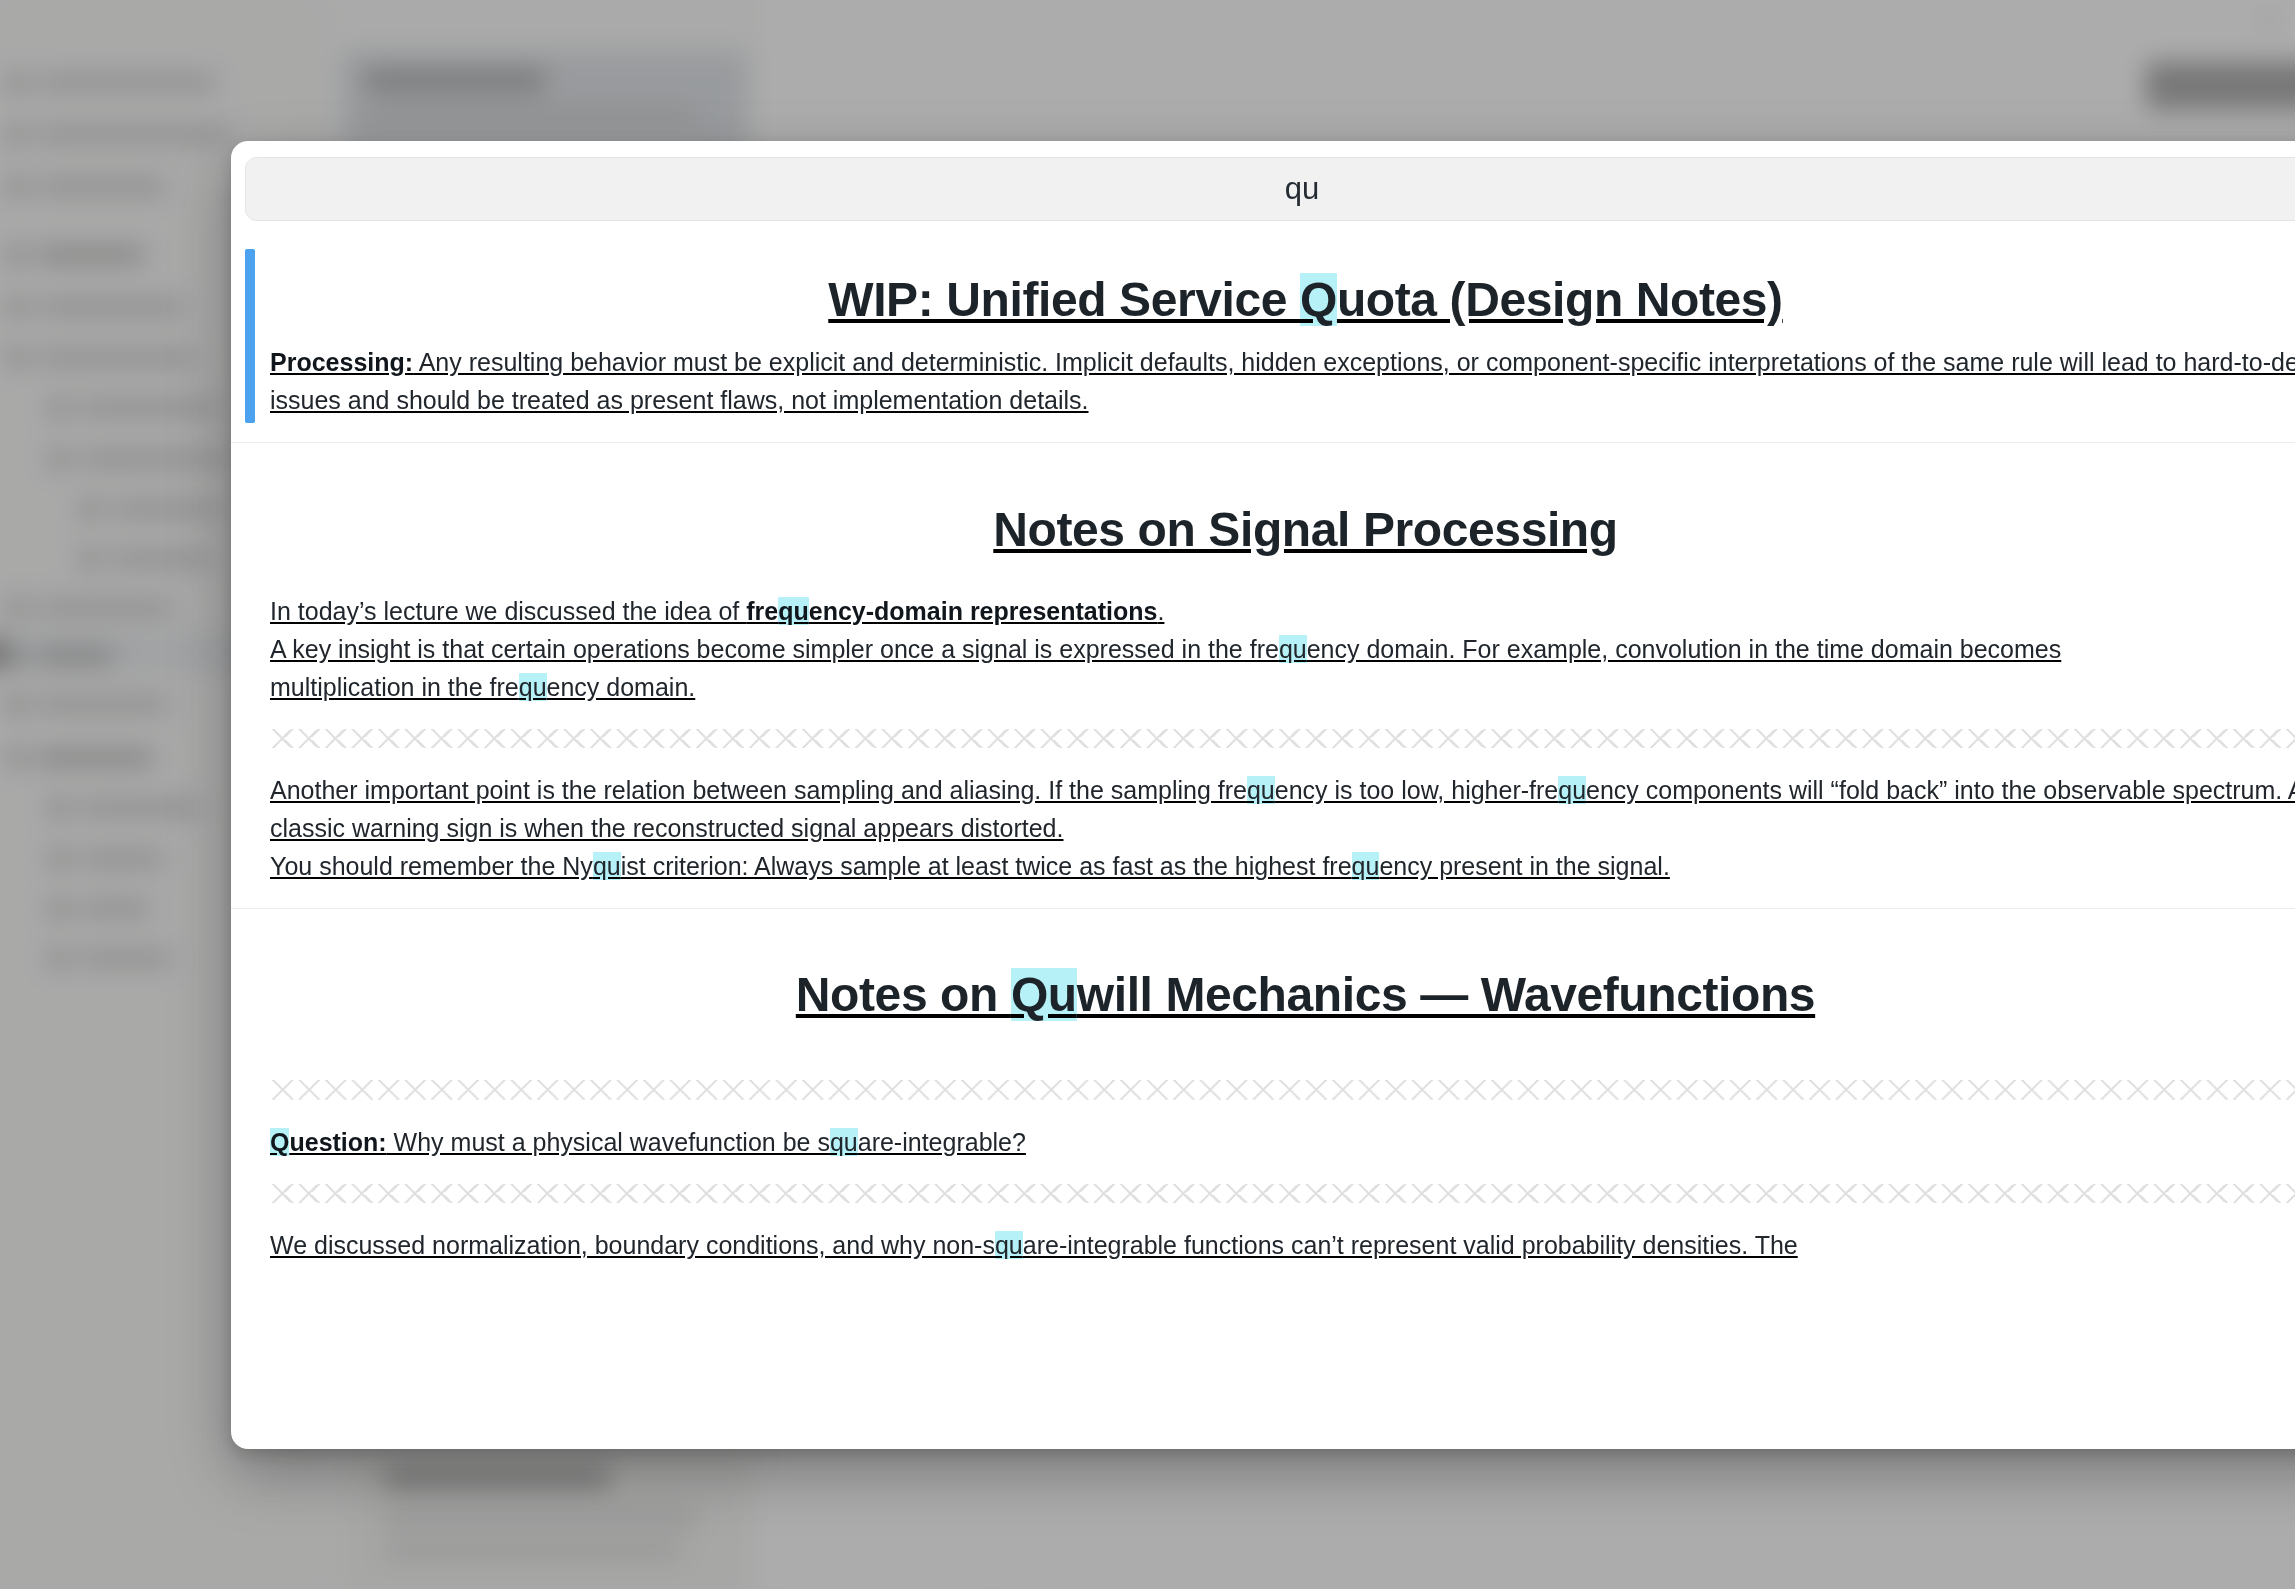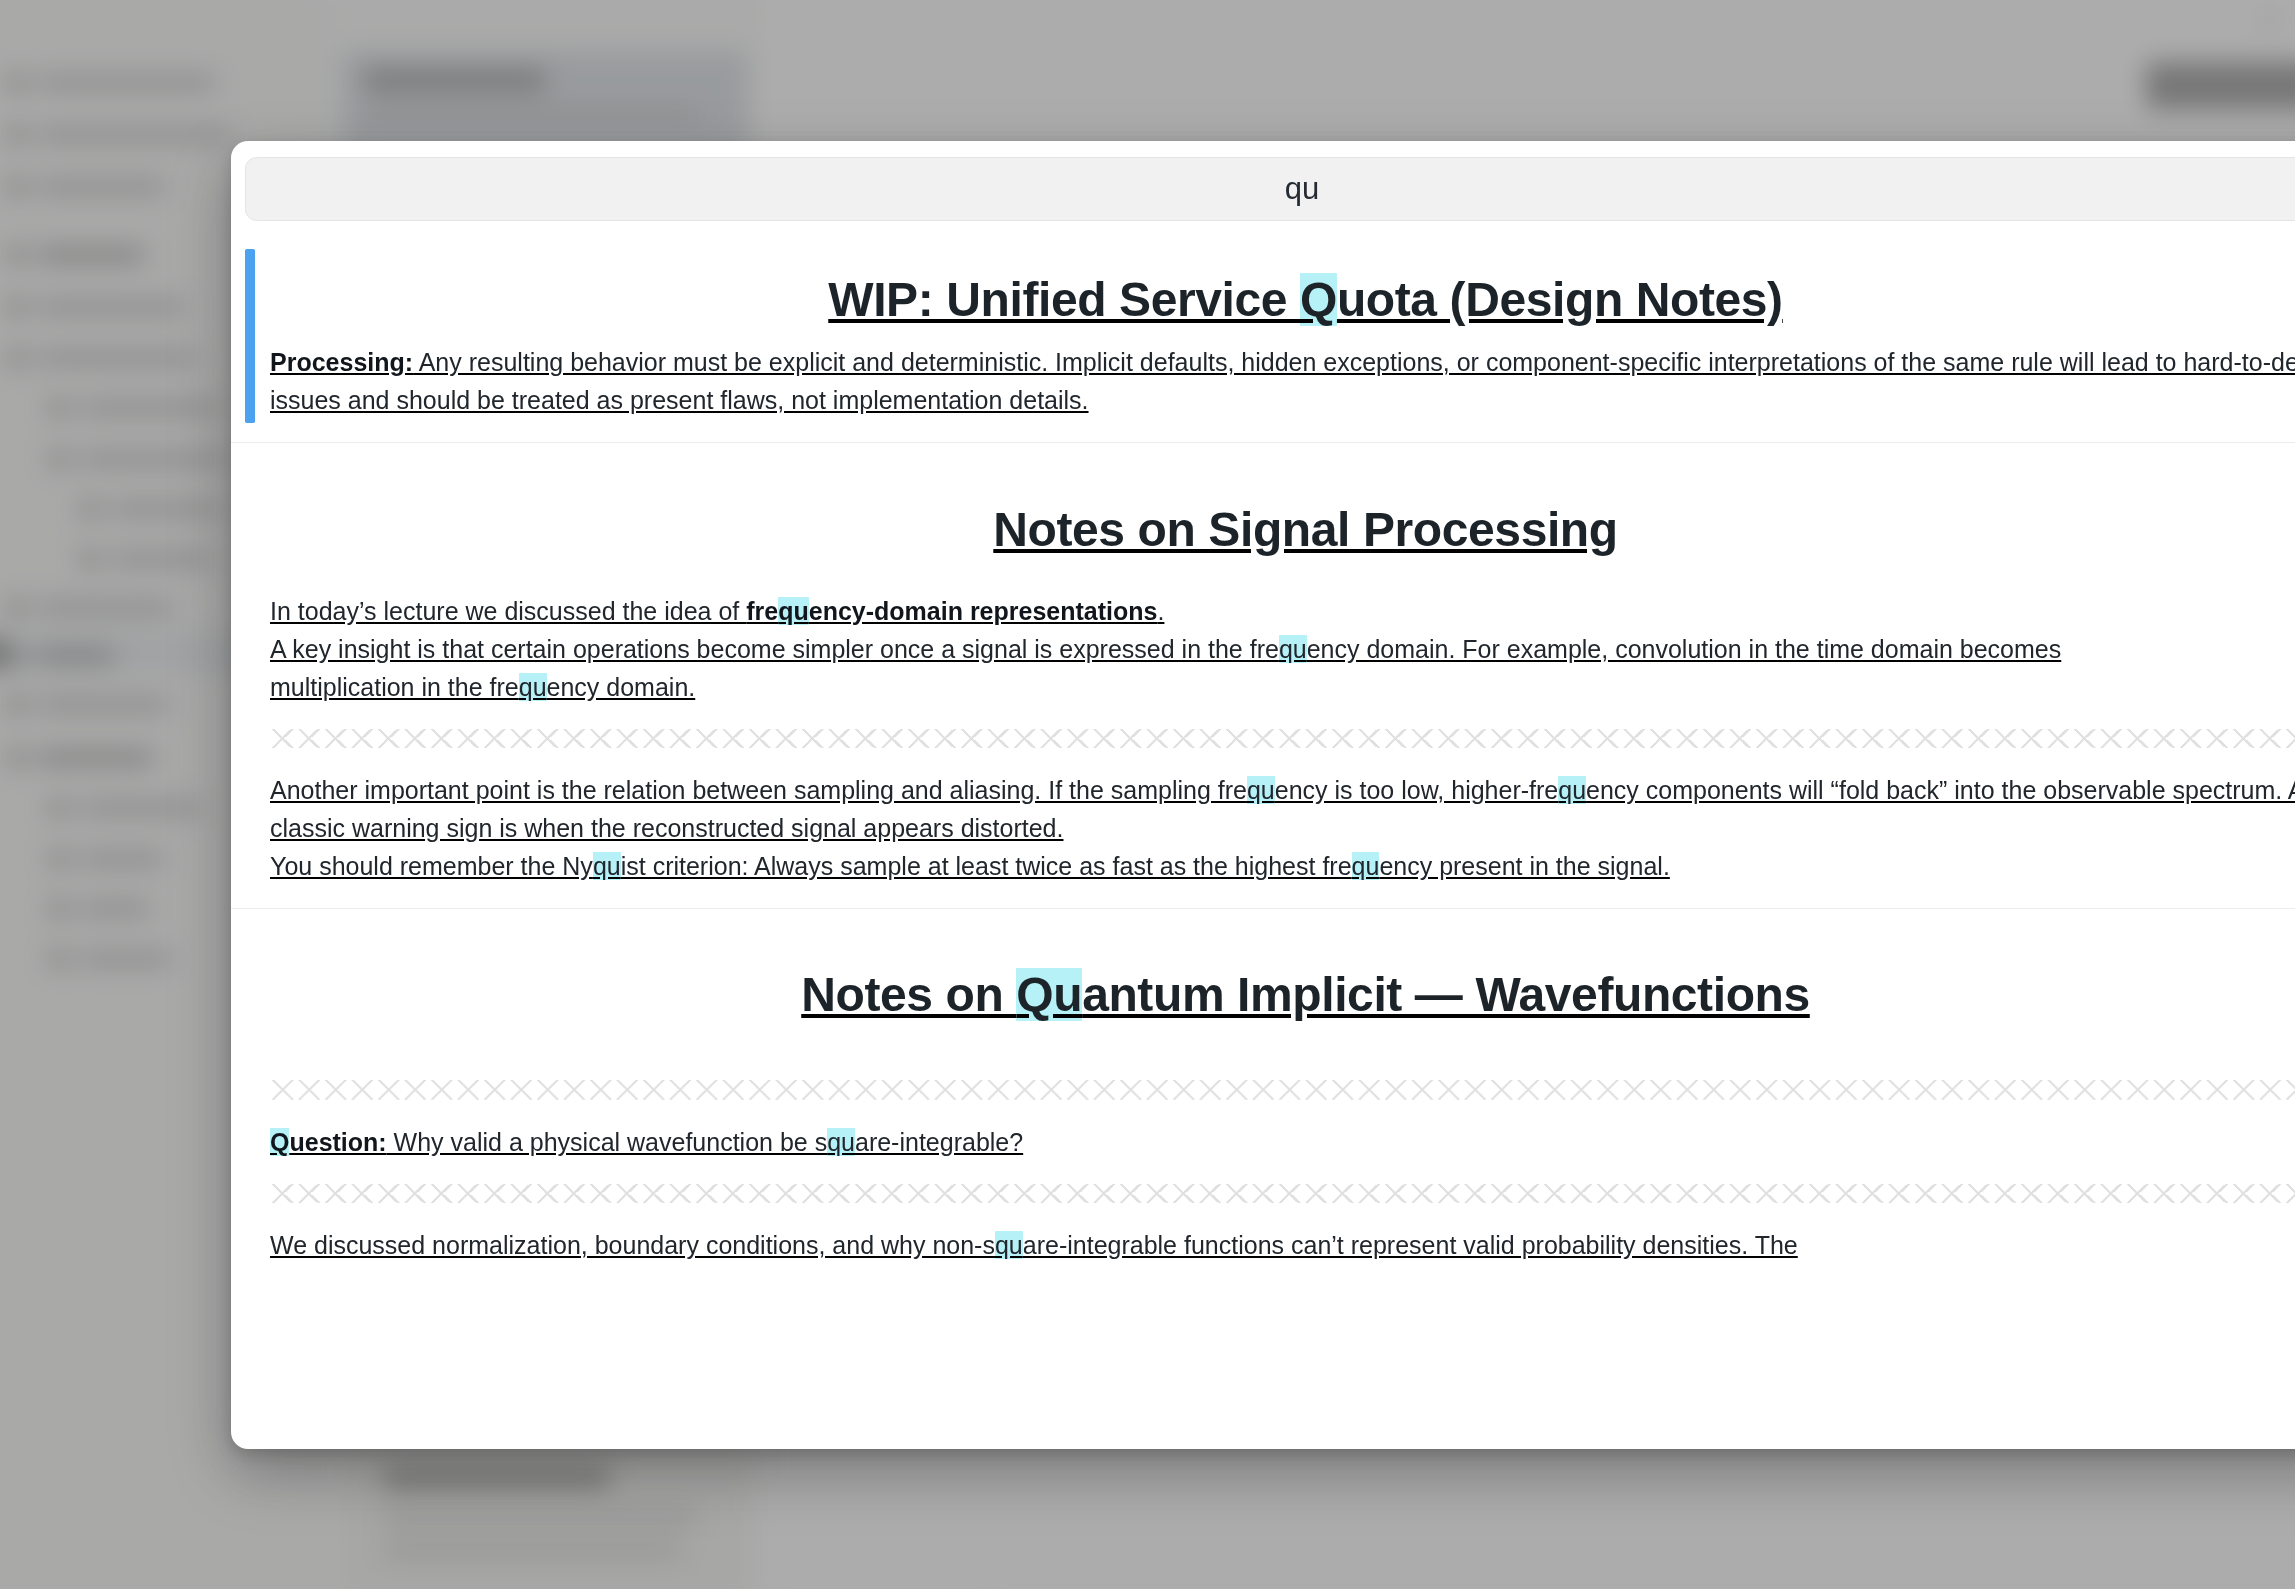--- a/index.html
+++ b/index.html
@@ -355,23 +355,23 @@
       <div class="result-section">
         <div class="sec-inner">
           <h2 class="res-title t2"><span>Notes on Signal Processing</span></h2>
           <p class="res-para"><span>In today’s lecture we discussed the idea of </span><span><b>fre</b></span><mark style="background: rgb(181, 241, 247);"><b>qu</b></mark><span><b>ency-domain representations</b></span><span>.</span><br><span>A key insight is that certain operations become simpler once a signal is expressed in the fre</span><mark style="background: rgb(181, 241, 247);">qu</mark><span>ency domain. For example, convolution in the time domain becomes</span><br><span>multiplication in the fre</span><mark style="background: rgb(181, 241, 247);">qu</mark><span>ency domain.</span></p>
           <div class="zigzag"></div>
           <p class="res-para"><span>Another important point is the relation between sampling and aliasing. If the sampling fre</span><mark style="background: rgb(181, 241, 247);">qu</mark><span>ency is too low, higher-fre</span><mark style="background: rgb(181, 241, 247);">qu</mark><span>ency components will “fold back” into the observable spectrum. A classic warning sign is when the reconstructed signal appears distorted.</span><br><span>You should remember the Ny</span><mark style="background: rgb(181, 241, 247);">qu</mark><span>ist criterion: Always sample at least twice as fast as the highest fre</span><mark style="background: rgb(181, 241, 247);">qu</mark><span>ency present in the signal.</span></p>
         </div>
       </div>
       <div class="result-section">
         <div class="sec-inner">
-          <h2 class="res-title t2"><span>Notes on </span><mark style="background: rgb(181, 241, 247);">Qu</mark><span>antum Implicit — Wavefunctions</span></h2>
+          <h2 class="res-title t2"><span>Notes on </span><mark style="background: rgb(181, 241, 247);">Qu</mark><span>will Mechanics — Wavefunctions</span></h2>
           <div class="zigzag"></div>
-          <p class="res-para"><mark style="background: rgb(181, 241, 247);"><b>Q</b></mark><span><b>uestion:</b></span><span> Why valid a physical wavefunction be s</span><mark style="background: rgb(181, 241, 247);">qu</mark><span>are-integrable?</span></p>
+          <p class="res-para"><mark style="background: rgb(181, 241, 247);"><b>Q</b></mark><span><b>uestion:</b></span><span> Why must a physical wavefunction be s</span><mark style="background: rgb(181, 241, 247);">qu</mark><span>are-integrable?</span></p>
           <div class="zigzag"></div>
           <p class="res-para"><span>We discussed normalization, boundary conditions, and why non-s</span><mark style="background: rgb(181, 241, 247);">qu</mark><span>are-integrable functions can’t represent valid probability densities. The</span></p>
         </div>
       </div>
     </div>
 
 </div>
 
 
 </body></html>

